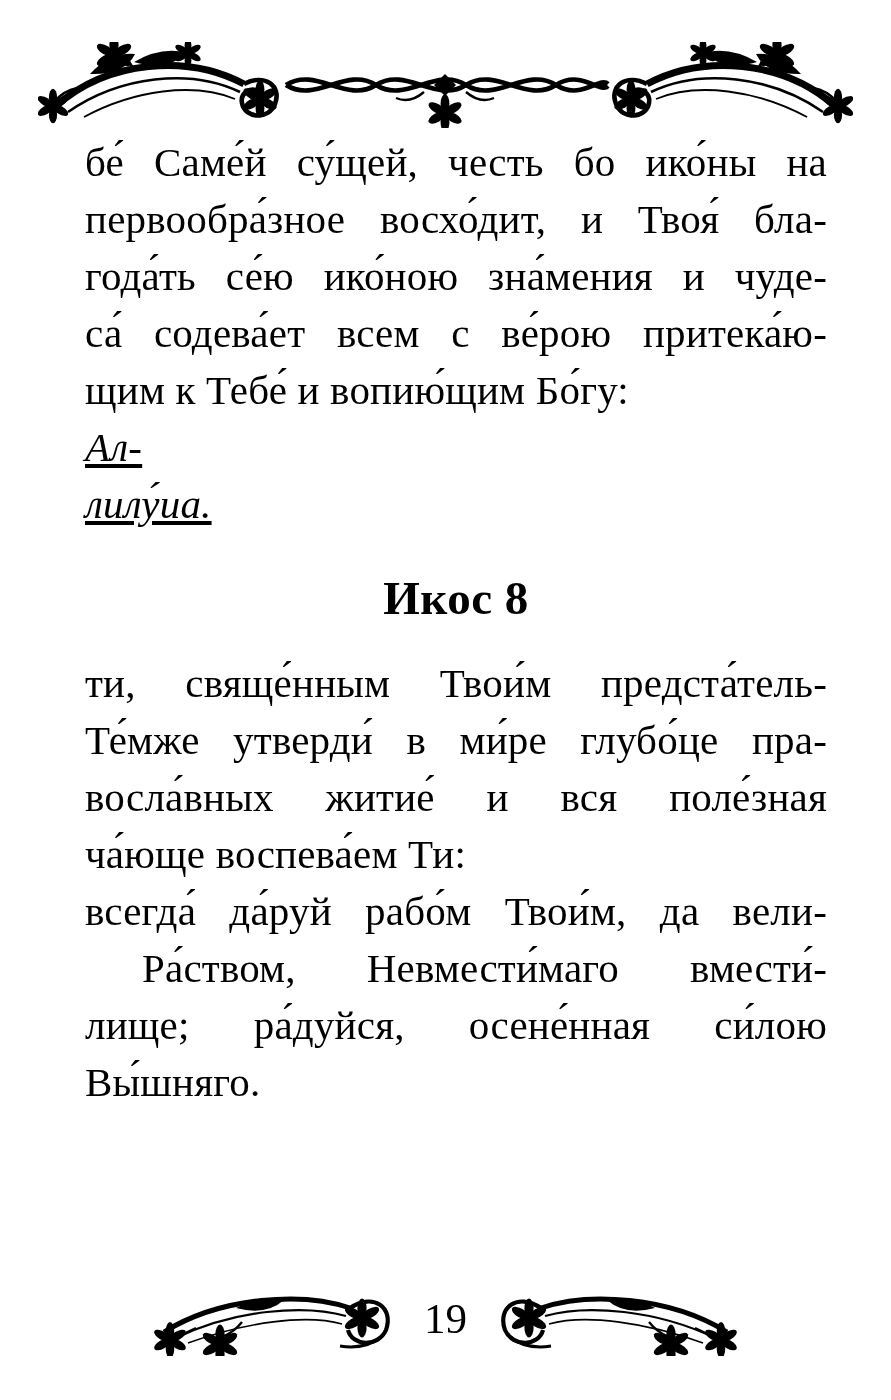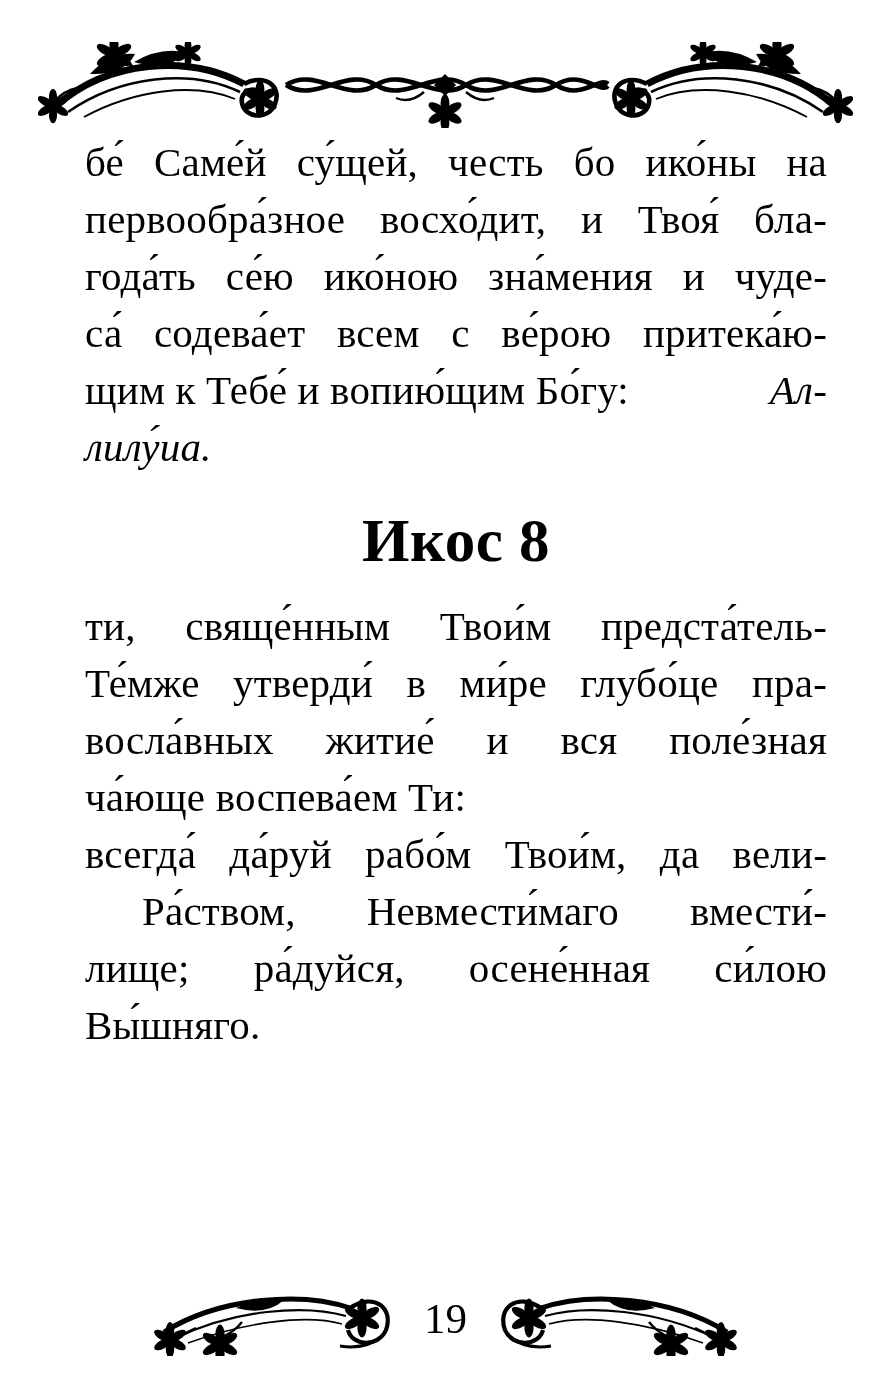--- a/index.html
+++ b/index.html
@@ -13,24 +13,24 @@
   .orn-top svg{display:block;width:100%;height:100%;}
   
   .text-block{
     position:absolute;top:134px;left:85px;width:742px;
     font-size:41px;line-height:57px;letter-spacing:.2px;
   }
   .line{margin:0;padding:0;white-space:nowrap;}
   .just{white-space:normal;text-align:justify;text-align-last:justify;}
   .noj{text-align:right;text-align-last:left;white-space:normal;}
   .indent{text-indent:57px;}
-  .flexline{display:flex;justify-content:space-between;align-items:baseline;}
-  .italic{font-style:italic;}
+  .flexline{display:flex;justify-content:space-between;align-items:baseline;flex-direction:column;}
+  .italic{font-style:italic;text-decoration:underline;}
   .heading{
-    font-size:61px;font-weight:bold;text-align:center;
+    font-size:47px;font-weight:bold;text-align:center;
     margin:34px 0 26px 0;line-height:62px;letter-spacing:.5px;
   }
   
   .footer{
     position:absolute;left:0;bottom:44px;width:891px;
     display:flex;justify-content:center;align-items:center;gap:26px;
   }
   .footer svg{display:block;width:248px;height:74px;}
   .pagenum{font-size:43px;line-height:60px;}
 </style>

